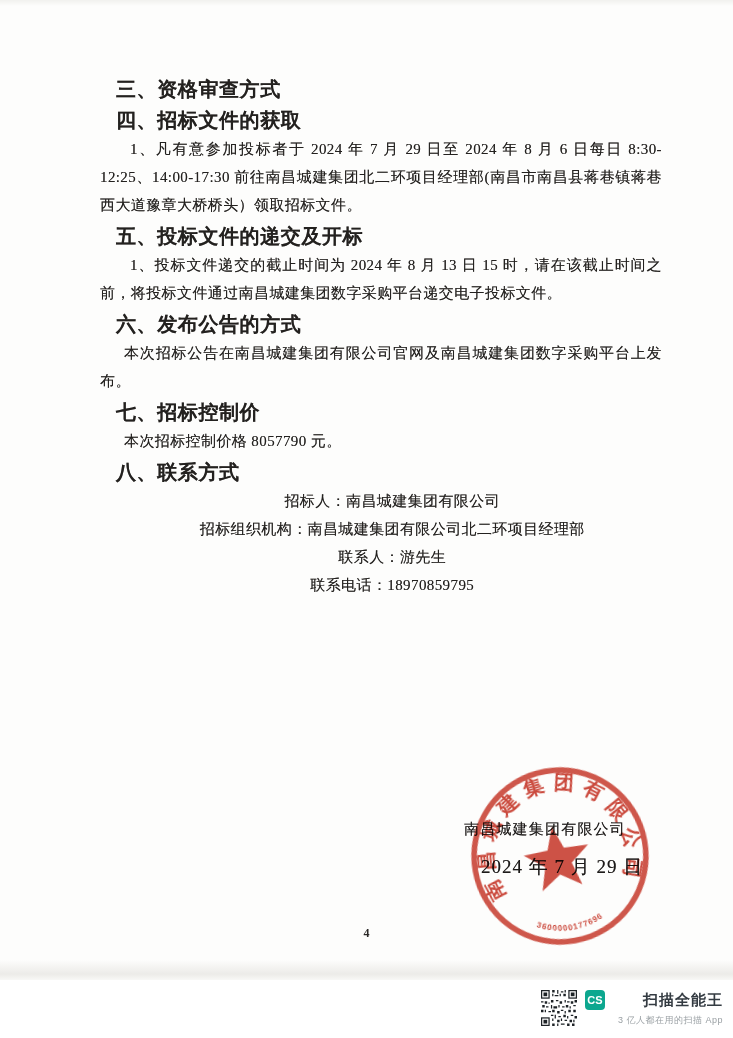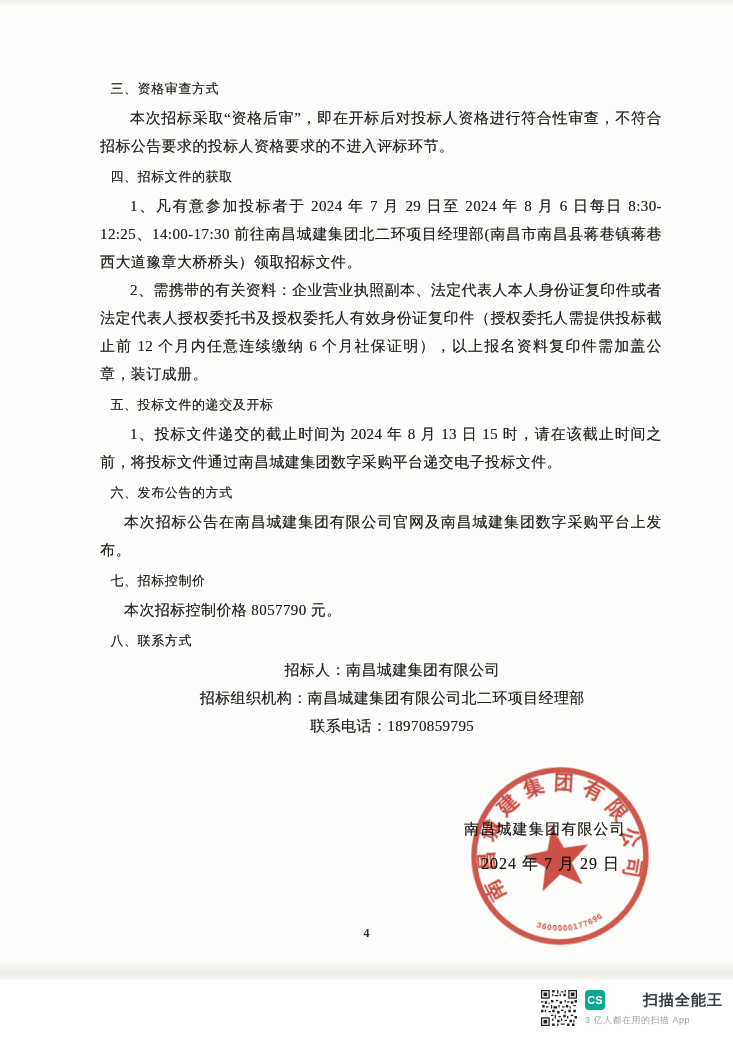--- a/index.html
+++ b/index.html
@@ -18,37 +18,37 @@
   }
   .doc{
     position:absolute; left:100px; top:72px; width:562px;
     color:#23211f;
     font-size:15px; line-height:28px;
     text-align:justify;
     text-shadow:0 0 .6px rgba(40,36,34,.55);
     letter-spacing:.4px;
   }
   .doc h3{
-    font-size:13px; font-weight:normal;
+    font-size:20px; font-weight:bold;
     text-indent:.8em; margin:3px 0 1px 0;
     letter-spacing:.6px;
   }
   .doc p{ text-indent:2em; }
   .doc p.flush{ text-indent:1.6em; }
   .contacts p{ text-indent:1.5em; text-align:center; }
   
   .sig-company{
     position:absolute; left:464px; top:820px;
     font-size:15px; color:#1d1b1a; letter-spacing:1.2px;
     text-shadow:0 0 .6px rgba(40,36,34,.6);
     z-index:3; white-space:nowrap;
   }
   .sig-date{
     position:absolute; left:481px; top:854px;
-    font-size:16px; color:#1d1b1a; letter-spacing:1px;
+    font-size:19px; color:#1d1b1a; letter-spacing:1px;
     text-shadow:0 0 .6px rgba(40,36,34,.6);
     z-index:3; white-space:nowrap;
   }
   .seal-wrap{
     position:absolute; left:464px; top:760px; width:192px; height:192px;
     transform:rotate(-10deg);
     z-index:4; mix-blend-mode:multiply; opacity:.9;
     filter:blur(.3px);
   }
   
@@ -56,21 +56,21 @@
     position:absolute; left:0; top:926px; width:733px;
     text-align:center; font-size:12px; font-weight:bold; color:#2a2826;
   }
   
   .footer{
     position:absolute; left:0; top:980px; width:733px; height:58px;
     background:#ffffff;
   }
   .wm{
     position:absolute; right:10px; top:10px;
-    display:flex; align-items:flex-start;
+    display:flex; align-items:flex-start;text-align:right;
   }
   .wm-qr{ width:36px; height:36px; margin-right:8px; }
   .wm-right{ display:flex; flex-direction:column; }
   .wm-row{ display:flex; align-items:center; }
   .wm-badge{
     width:20px; height:20px; border-radius:4px;
     background:#0ca78f;
     color:#fff; font-family:"Liberation Sans",sans-serif;
     font-weight:bold; font-size:11px;
     display:flex; align-items:center; justify-content:center;
@@ -86,39 +86,38 @@
   }
 </style>
 </head>
 <body>
 
 <div class="scan">
 
   <main class="doc">
 
     <h3>三、资格审查方式</h3>
-    <p>本次招标采取“资格后审”，即在开标后对投标人资格进行符合性审查，不符合招标公告要求的投标人资格要求的不进入评标环节。</p>
 
     <h3>四、招标文件的获取</h3>
     <p>1、凡有意参加投标者于 2024 年 7 月 29 日至 2024 年 8 月 6 日每日 8:30-12:25、14:00-17:30 前往南昌城建集团北二环项目经理部(南昌市南昌县蒋巷镇蒋巷西大道豫章大桥桥头）领取招标文件。</p>
-    <p>2、需携带的有关资料：企业营业执照副本、法定代表人本人身份证复印件或者法定代表人授权委托书及授权委托人有效身份证复印件（授权委托人需提供投标截止前 12 个月内任意连续缴纳 6 个月社保证明），以上报名资料复印件需加盖公章，装订成册。</p>
 
     <h3>五、投标文件的递交及开标</h3>
     <p>1、投标文件递交的截止时间为 2024 年 8 月 13 日 15 时，请在该截止时间之前，将投标文件通过南昌城建集团数字采购平台递交电子投标文件。</p>
 
     <h3>六、发布公告的方式</h3>
     <p class="flush">本次招标公告在南昌城建集团有限公司官网及南昌城建集团数字采购平台上发布。</p>
 
     <h3>七、招标控制价</h3>
     <p class="flush">本次招标控制价格 8057790 元。</p>
 
     <h3>八、联系方式</h3>
     <div class="contacts">
       <p>招标人：南昌城建集团有限公司</p>
       <p>招标组织机构：南昌城建集团有限公司北二环项目经理部</p>
+      <p>联系人：游先生</p>
       <p>联系电话：18970859795</p>
     </div>
 
   </main>
 
   <div class="sig-company">南昌城建集团有限公司</div>
   <div class="sig-date">2024 年 7 月 29 日</div>
 
   <div class="seal-wrap">
     <svg width="192" height="192" viewBox="0 0 190 190">

